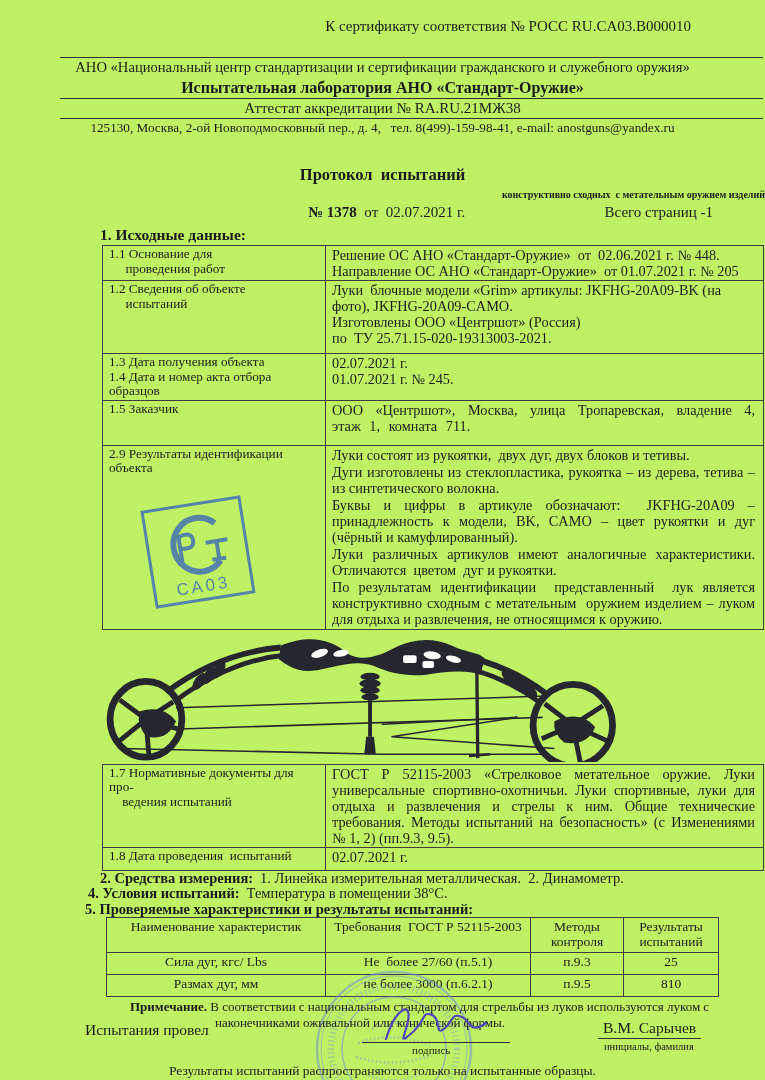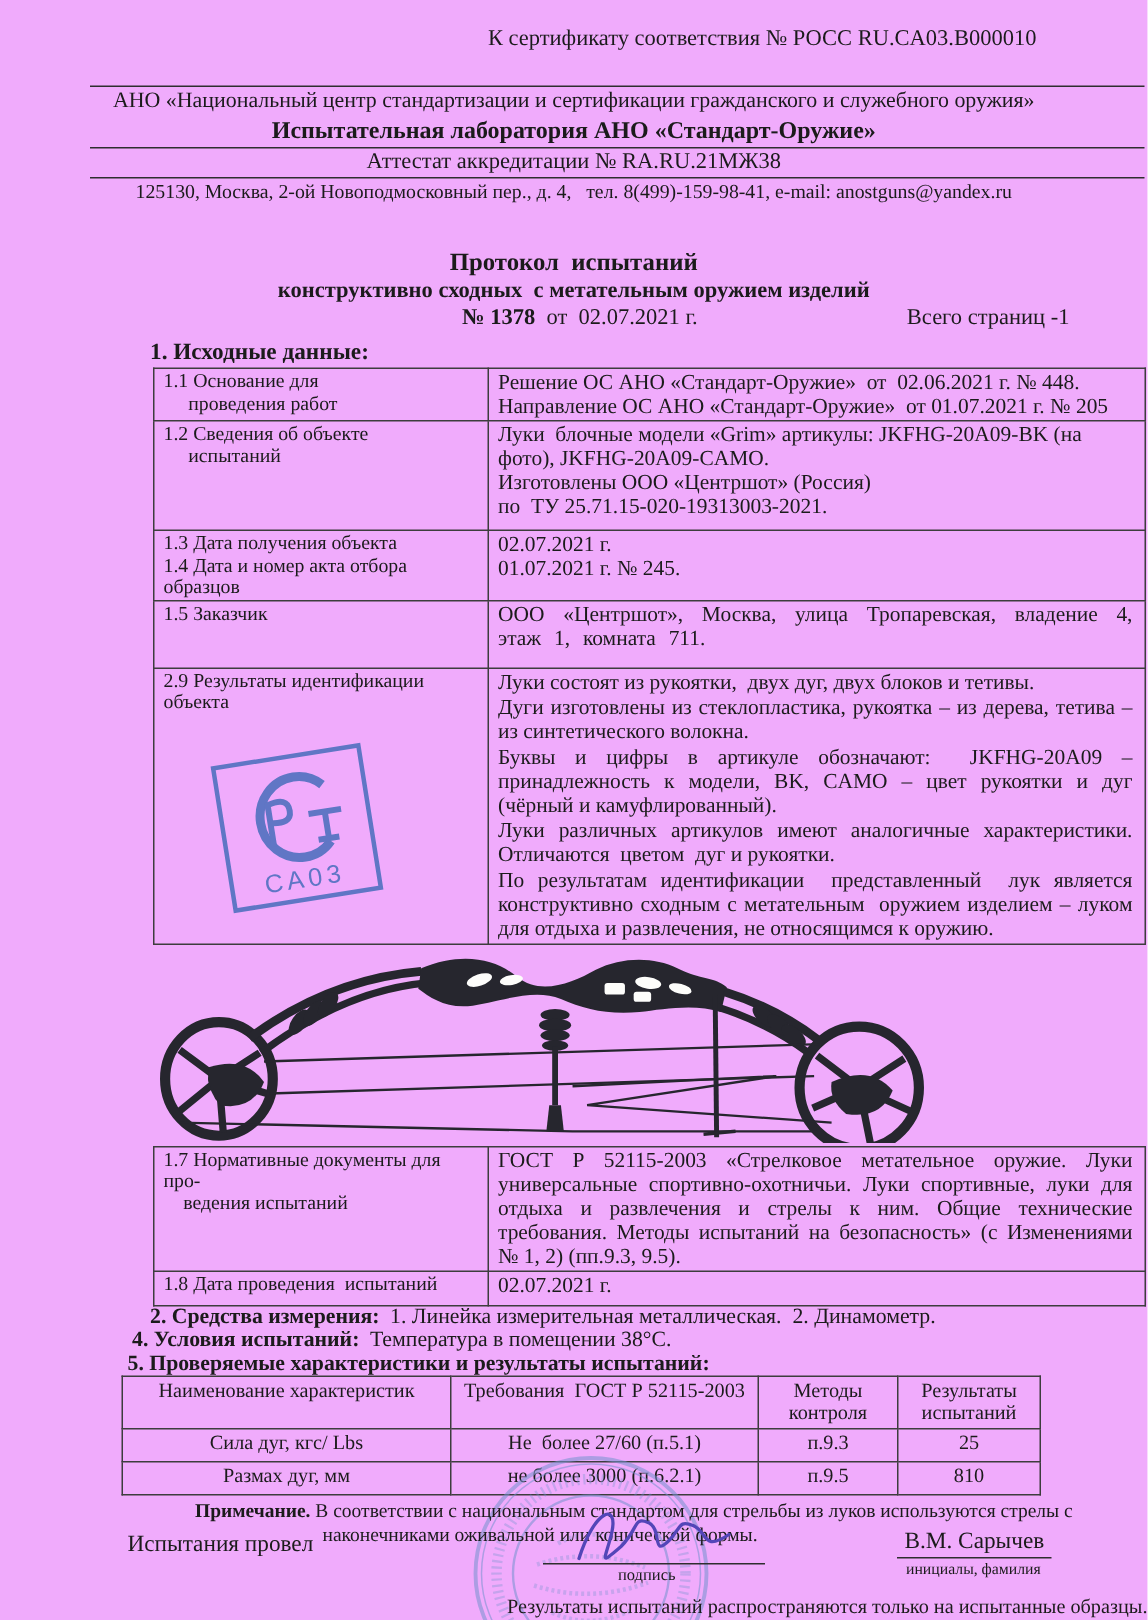--- a/index.html
+++ b/index.html
@@ -1,36 +1,36 @@
 <!DOCTYPE html>
 <html lang="ru"><head>
 <meta charset="utf-8">
 <style>
   html,body{margin:0;padding:0;background:#ffffff;}
   .page{
     position:relative;width:765px;height:1080px;overflow:hidden;
-    background:#f0abfc;color:#1b1b1b;
+    background:#bef264;color:#1b1b1b;
     font-family:"Liberation Serif","DejaVu Serif",serif;
   }
   .pre{white-space:pre-line;}
   .b{font-weight:bold;}
   .center{text-align:center;}
   .hr{height:0;border-top:1.6px solid #2e2e2e;margin-left:60px;margin-right:2px;}
 
   
   .cert-line{margin:17px 74px 0 0;text-align:right;font-size:15px;line-height:19px;}
   .hr1{margin-top:21px;}
   .org1{font-size:14.6px;line-height:19px;}
   .org2{font-size:16px;line-height:21px;font-weight:bold;}
   .accred{font-size:15px;line-height:19px;}
   .address{font-size:13.2px;line-height:17px;}
 
   
   .title1{margin-top:29px;font-size:16.5px;line-height:20px;font-weight:bold;}
-  .title2{font-size:15px;line-height:19px;font-weight:bold;}
+  .title2{font-size:10px;line-height:19px;font-weight:bold;text-align:right;}
   .numline{position:relative;height:20px;font-size:15px;padding-left:15px;}
   .numline .no{position:absolute;left:308px;top:0;}
   .numline .no .n{font-weight:bold;}
   .numline .pages{position:absolute;right:52px;top:0;}
   .sec1{margin:1px 0 0 100px;font-size:15.5px;line-height:20px;font-weight:bold;}
 
   
   table.doc{border-collapse:collapse;margin-left:102px;width:662px;table-layout:fixed;}
   table.doc td{border:1.3px solid #3d3d3d;vertical-align:top;padding:1px 8px 1px 6px;}
   td.lbl{width:208px;font-size:13.2px;line-height:14.5px;}
@@ -49,38 +49,38 @@
   
   .bow-wrap{margin:2px 0 2px 82px;height:130px;}
 
   
   .sline{font-size:14.5px;line-height:15px;margin-left:88px;}
   .sline.first{margin-left:100px;}
   .sline .v{padding-left:7px;}
   .s5{margin-left:85px;font-weight:bold;font-size:14.5px;line-height:16px;}
 
   
-  table.res{border-collapse:collapse;margin-left:81px;width:576px;table-layout:fixed;
+  table.res{border-collapse:collapse;margin-left:106px;width:576px;table-layout:fixed;
     font-size:13.5px;}
   table.res td,table.res th{border:1.3px solid #3d3d3d;padding:1px 4px;vertical-align:top;text-align:center;}
   table.res th{font-weight:normal;text-align:center;line-height:15px;height:32px;}
   table.res td{height:19px;line-height:16px;}
   .c1{width:210px;text-align:left;} .c2{width:196px;text-align:center;}
   .c3{width:84px;text-align:center;} .c4{width:86px;text-align:center;}
 
   
   .bottom{position:relative;height:144px;}
   .note1{position:absolute;left:130px;top:2px;font-size:13px;}
   .note2{position:absolute;left:215px;top:18px;font-size:13px;}
   .performed{position:absolute;left:85px;top:24px;font-size:15.5px;}
   .sig-line{position:absolute;left:362px;top:45px;width:148px;border-bottom:1.4px solid #2e2e2e;}
   .sig-cap{position:absolute;left:412px;top:47px;font-size:11px;}
   .sig-name{position:absolute;left:598px;top:22px;font-size:15.5px;border-bottom:1.4px solid #2e2e2e;padding:0 5px 1px 5px;}
   .name-cap{position:absolute;left:604px;top:44px;font-size:10.5px;}
-  .foot1{position:absolute;left:0;right:0;top:66px;text-align:right;font-size:13.5px;}
+  .foot1{position:absolute;left:0;right:0;top:66px;text-align:center;font-size:13.5px;}
   .foot2{position:absolute;left:42px;top:84px;font-size:13.5px;}
   .stamp-round{position:absolute;left:310px;top:-32px;width:168px;height:168px;opacity:.55;}
   .squiggle{position:absolute;left:382px;top:2px;width:112px;height:52px;}
 </style>
 </head>
 <body>
 
 <div class="page">
 
   <div class="cert-line">К сертификату соответствия № РОСС RU.CA03.B000010</div>
@@ -262,21 +262,21 @@
         <circle cx="84" cy="84" r="77" stroke-width="2.6"></circle>
         <circle cx="84" cy="84" r="73" stroke-width="1"></circle>
         <circle cx="84" cy="84" r="52" stroke-width="1.6"></circle>
         <circle cx="84" cy="84" r="63" stroke-width="7" stroke-dasharray="1.5 2.6" opacity="0.65"></circle>
         <path d="M48 78 Q84 66 120 80 M46 92 Q84 104 122 90 M58 110 Q84 122 112 108" stroke-width="3" stroke-dasharray="2 2" opacity="0.6"></path>
         <path d="M62 64 Q84 52 108 64" stroke-width="3" stroke-dasharray="2 2" opacity="0.6"></path>
       </g>
     </svg>
 
     <div class="note1">
-      <span class="b">Примечание.</span> <span>В соответствии с национальным стандартом для стрельбы из луков используются стрелы с</span>
+      <span class="b">Примечание.</span> <span>В соответствии с национальным стандартом для стрельбы из луков используются луком с</span>
     </div>
     <div class="note2">наконечниками оживальной или конической формы.</div>
 
     <div class="performed">Испытания провел</div>
 
     <svg class="squiggle" viewBox="0 0 112 52">
       <path d="M4 40 C 14 8, 30 2, 26 22 C 22 40, 16 46, 32 32 C 44 20, 40 12, 50 16 C 60 20, 52 40, 64 28 C 72 20, 70 14, 80 18 C 90 22, 86 36, 104 24" fill="none" stroke="#5346b8" stroke-width="2.2" stroke-linecap="round"></path>
     </svg>
 
     <div class="sig-line"></div>

